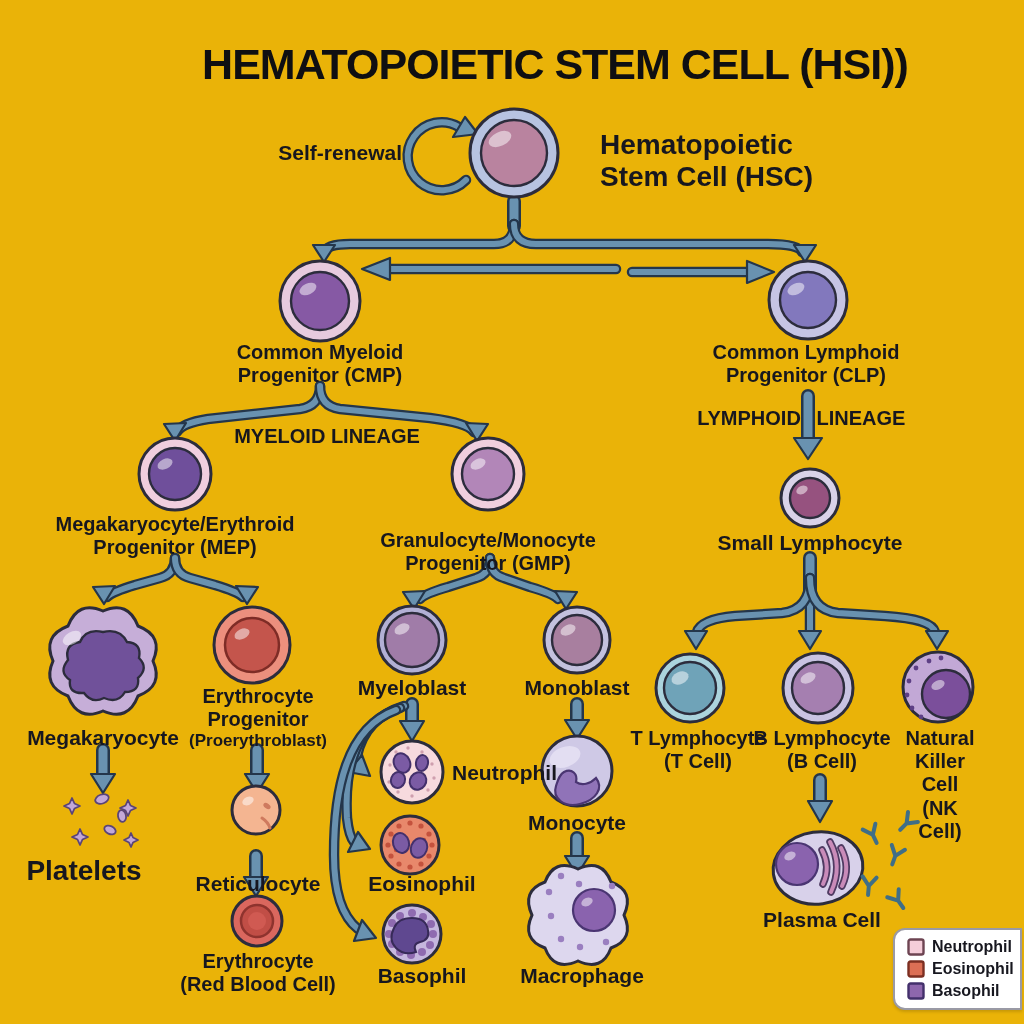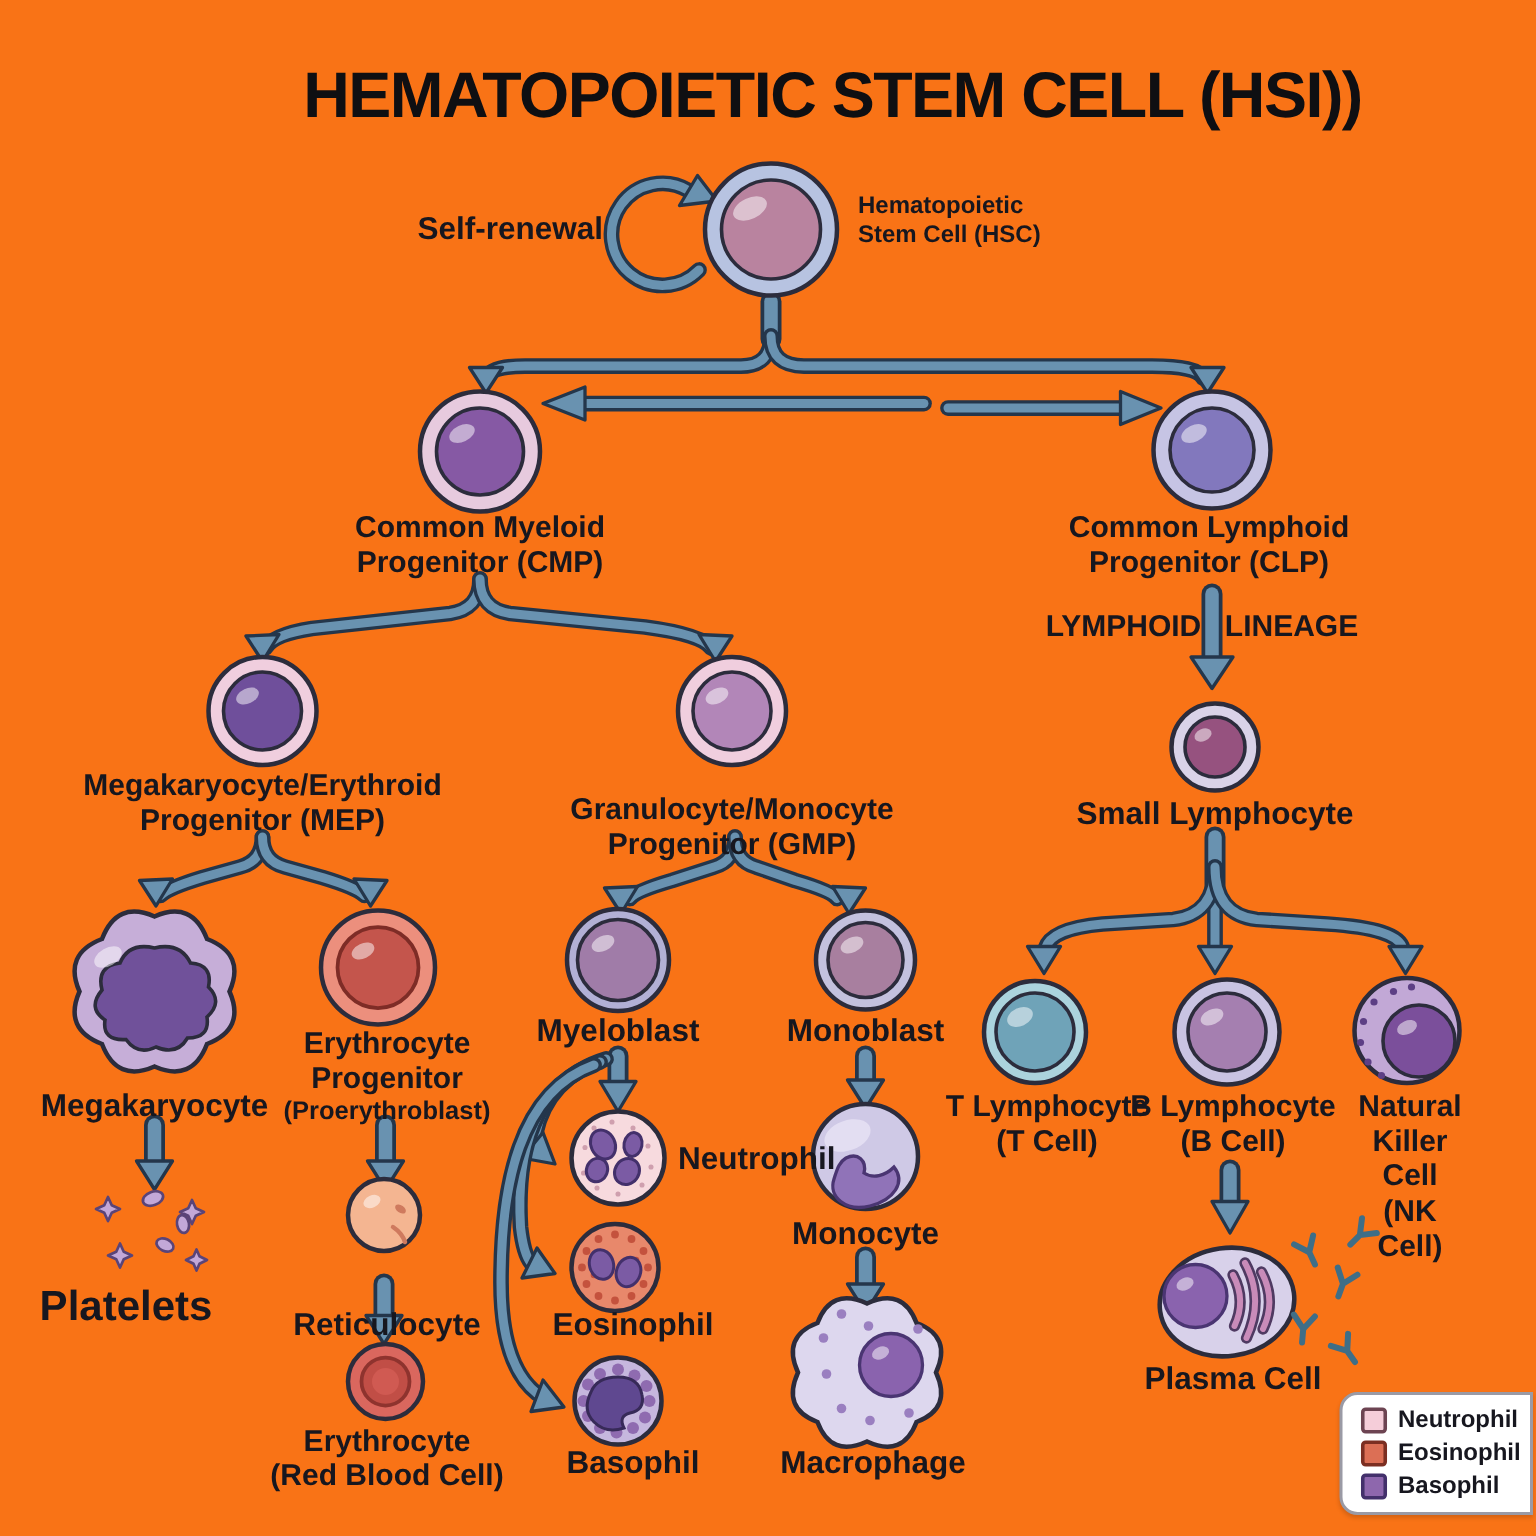--- a/index.html
+++ b/index.html
@@ -1,17 +1,17 @@
 <!DOCTYPE html>
 <html><head>
 <meta charset="utf-8">
 <style>
   html,body{margin:0;padding:0;background:#ffffff;}
   body{width:1024px;height:1024px;overflow:hidden;}
-  .canvas{position:relative;width:1024px;height:1024px;background:#f97316;font-family:"Liberation Sans",sans-serif;}
+  .canvas{position:relative;width:1024px;height:1024px;background:#eab308;font-family:"Liberation Sans",sans-serif;}
   svg.art{position:absolute;left:0;top:0;}
   
   .ao{fill:none;stroke:#24364b;stroke-width:10.5;stroke-linecap:round;stroke-linejoin:round;}
   .ai{fill:none;stroke:#6992b0;stroke-width:6;stroke-linecap:round;stroke-linejoin:round;}
   .ao.f{stroke-width:14;}
   .ai.f{stroke-width:9;}
   .ah{fill:#6992b0;stroke:#24364b;stroke-width:2.2;stroke-linejoin:round;}
   .co{stroke:#2c2c3c;stroke-width:3;}
   .ci{stroke:#2c2c3c;stroke-width:2.4;}
   .hl{fill:#ffffff;opacity:.5;}
@@ -392,28 +392,29 @@
         </g>
     <g transform="translate(908,822) rotate(45)">
           <path d="M 0,11 L 0,2 M 0,2 L -7,-7 M 0,2 L 7,-7"></path>
         </g>
   </g>
 </svg>
 
 <div class="lbl title" style="left:555px;top:40px;">HEMATOPOIETIC STEM CELL (HSI))</div>
 
 <div class="lbl right" style="left:232px;top:141px;width:170px;font-size:21px;">Self-renewal</div>
-<div class="lbl left" style="left:572px;top:129px;font-size:16px;">Hematopoietic
+<div class="lbl left" style="left:600px;top:129px;font-size:28px;">Hematopoietic
 Stem Cell (HSC)</div>
 
 <div class="lbl" style="left:320px;top:341px;">Common Myeloid
 Progenitor (CMP)</div>
 <div class="lbl" style="left:806px;top:341px;">Common Lymphoid
 Progenitor (CLP)</div>
 
+<div class="lbl" style="left:327px;top:425px;">MYELOID LINEAGE</div>
 <div class="lbl" style="left:749px;top:407px;">LYMPHOID</div>
 <div class="lbl" style="left:861px;top:407px;">LINEAGE</div>
 
 <div class="lbl" style="left:175px;top:513px;">Megakaryocyte/Erythroid
 Progenitor (MEP)</div>
 <div class="lbl" style="left:488px;top:513px;margin-top:16px;">Granulocyte/Monocyte
 Progenitor (GMP)</div>
 
 <div class="lbl" style="left:810px;top:531px;font-size:21px;">Small Lymphocyte</div>
 

